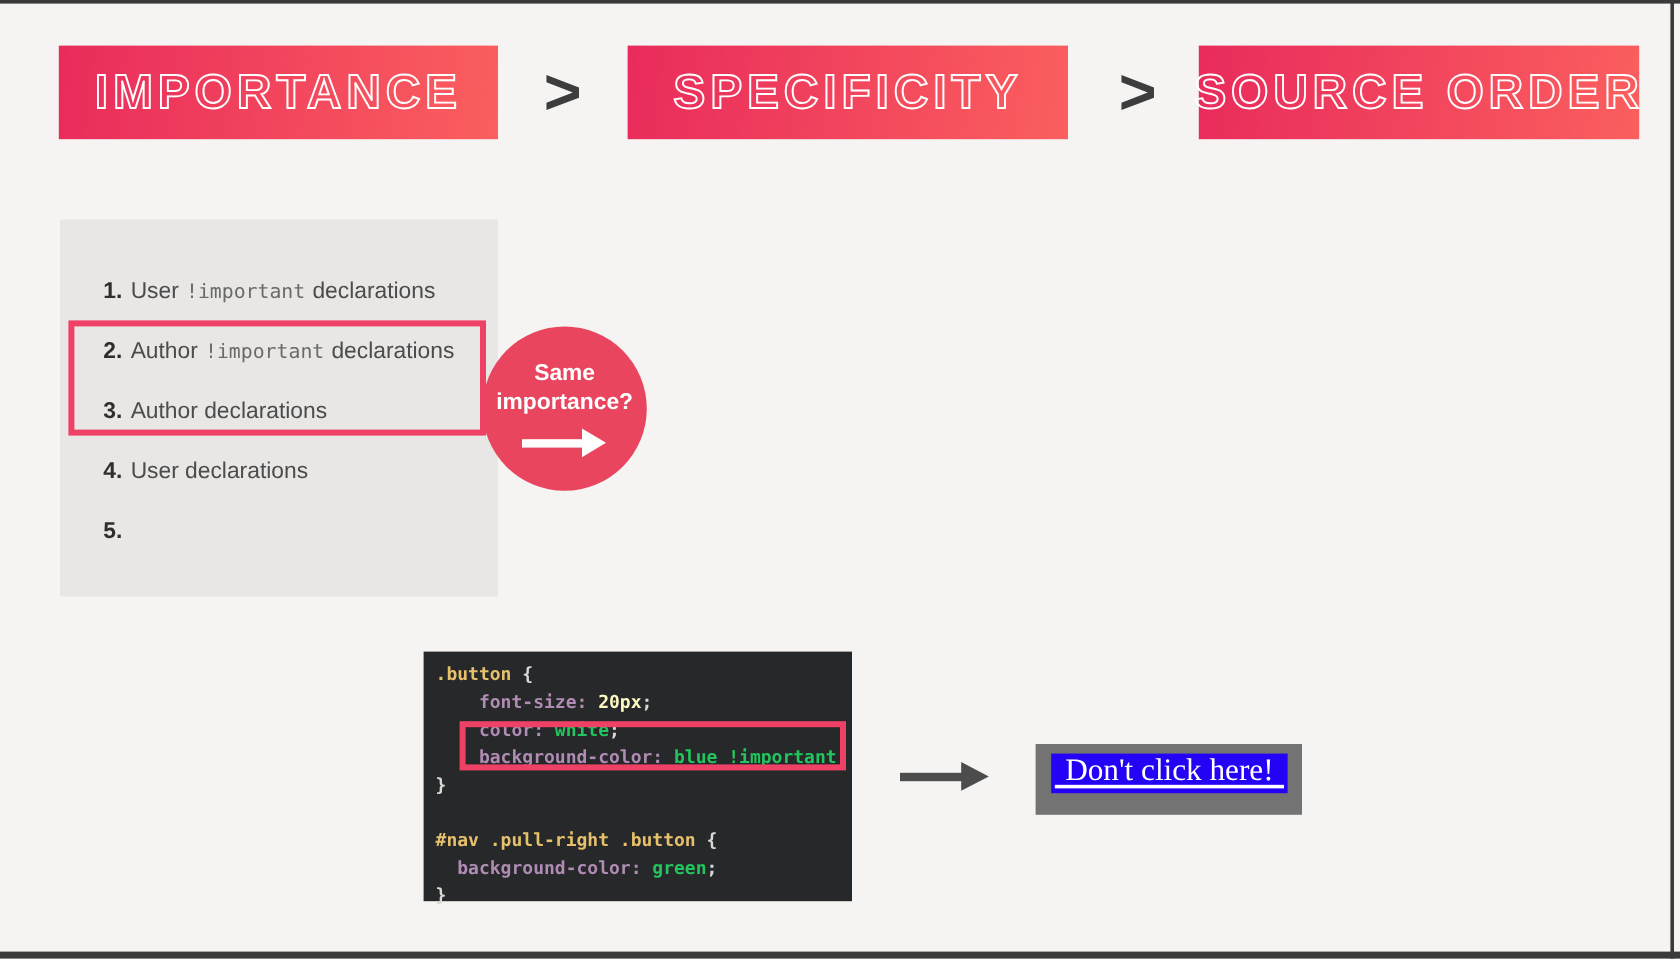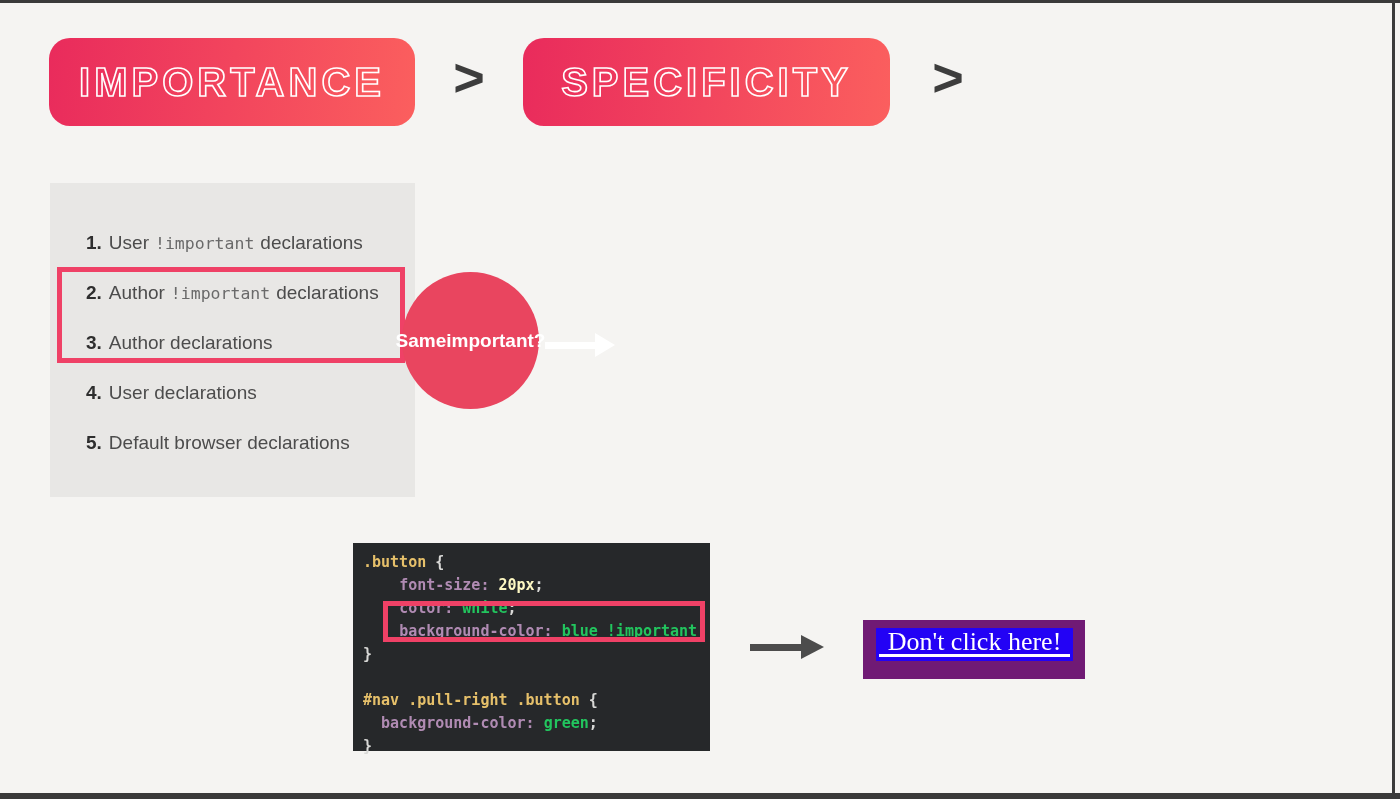--- a/index.html
+++ b/index.html
@@ -6,23 +6,23 @@
   html,body { width:1400px; height:799px; }
   body { font-family:"Liberation Sans", sans-serif; background:#fbfbfb; }
   .stage { position:relative; width:1400px; height:799px; background:#f5f4f2; overflow:hidden; }
 
   
   .frame-top    { position:absolute; left:0; top:0; width:1400px; height:3px;  background:#3a3a3a; z-index:50; }
   .frame-right  { position:absolute; left:1392px; top:0; width:3px; height:799px; background:#3a3a3a; z-index:50; }
   .frame-bottom { position:absolute; left:0; top:793px; width:1400px; height:6px; background:#3a3a3a; z-index:50; }
 
   
-  .banner { position:absolute; top:38px; height:88px;
+  .banner { position:absolute; top:38px; height:78px;
             background:linear-gradient(97deg, #e92b5c 0%, #fb5f5e 100%);
-            display:flex; align-items:center; justify-content:center;border-radius:21px; }
+            display:flex; align-items:center; justify-content:center; }
   .banner-1 { left:49px;  width:366px; }
   .banner-2 { left:523px; width:367px;align-items:center; }
   .banner-3 { left:999px; width:367px; }
   .banner-label { font-size:40px; font-weight:700; letter-spacing:4px; color:#ffffff;
                   -webkit-text-stroke:1.6px #ffffff; -webkit-text-fill-color:transparent;
                   text-transform:uppercase; white-space:nowrap; }
   .gt-sep { position:absolute; top:38px; height:78px; width:70px; color:#3d3d3d;
             font-size:54px; font-weight:700; display:flex; align-items:center; justify-content:center; }
   .gt-1 { left:434px; }
   .gt-2 { left:913px; }
@@ -31,21 +31,21 @@
   .panel { position:absolute; left:50px; top:183px; width:365px; height:314px; background:#e8e7e5; }
   .p-item { position:absolute; left:36px; height:24px; display:flex; align-items:baseline;
             white-space:nowrap; font-size:19px; color:#4c4c4c; }
   .p-num  { font-weight:700; color:#2e2e2e; margin-right:7px; }
   .p-mono { font-family:"DejaVu Sans Mono", monospace; font-size:16.5px; color:#6a6a6a; margin:0 6px; }
   .list-highlight { position:absolute; left:57px; top:267px; width:348px; height:96px;
                     border:5px solid #ef4166; z-index:5; }
 
   
   .badge { position:absolute; left:402px; top:272px; width:137px; height:137px; border-radius:50%;
-           background:#e9455f; z-index:6; display:flex; 
+           background:#e9455f; z-index:6; display:flex; flex-direction:column;
            align-items:center; justify-content:center; color:#fff; }
   .badge-line { font-size:19px; font-weight:700; line-height:24px; }
   .badge-arrow { position:relative; width:72px; height:24px; margin-top:9px; }
   .badge-arrow .shaft { position:absolute; left:0; top:9px; width:52px; height:7px; background:#fff; }
   .badge-arrow .head  { position:absolute; left:50px; top:0; width:0; height:0;
                         border-top:12px solid transparent; border-bottom:12px solid transparent;
                         border-left:20px solid #fff; }
 
   
   .code { position:absolute; left:353px; top:543px; width:357px; height:208px;
@@ -61,21 +61,21 @@
                     border:5px solid #ef4166; z-index:4; }
 
   
   .dark-arrow { position:absolute; left:750px; top:635px; width:74px; height:24px; }
   .dark-arrow .shaft { position:absolute; left:0; top:9px; width:54px; height:7px; background:#4c4c4c; }
   .dark-arrow .head  { position:absolute; left:51px; top:0; width:0; height:0;
                        border-top:12px solid transparent; border-bottom:12px solid transparent;
                        border-left:23px solid #4c4c4c; }
 
   
-  .preview-card { position:absolute; left:863px; top:620px; width:222px; height:59px; background:#701a75; }
+  .preview-card { position:absolute; left:863px; top:620px; width:222px; height:59px; background:#737373; }
   .preview-btn  { position:absolute; left:13px; top:8px; width:197px; height:33px; background:#2302f5; }
   .preview-label { position:absolute; left:3px; right:3px; top:0; bottom:4px;
                    border-bottom:3px solid #ffffff; text-align:center;
                    font-family:"Liberation Serif", serif; font-size:26px; line-height:27px;
                    color:#ffffff; white-space:nowrap; }
 </style>
 </head>
 <body>
 
 <div class="stage">
@@ -85,20 +85,23 @@
   <div class="frame-bottom"></div>
 
   <div class="banner banner-1">
     <span class="banner-label">IMPORTANCE</span>
   </div>
   <div class="gt-sep gt-1">&gt;</div>
   <div class="banner banner-2">
     <span class="banner-label">SPECIFICITY</span>
   </div>
   <div class="gt-sep gt-2">&gt;</div>
+  <div class="banner banner-3">
+    <span class="banner-label">SOURCE ORDER</span>
+  </div>
 
   <div class="panel" id="panel">
       <div class="p-item" style="top: 49px;">
         <span class="p-num">1.</span>
         <span>User</span>
         <span class="p-mono">!important</span>
         <span>declarations</span>
       </div>
       <div class="p-item" style="top: 99px;">
         <span class="p-num">2.</span>
@@ -109,28 +112,27 @@
       <div class="p-item" style="top: 149px;">
         <span class="p-num">3.</span>
         <span>Author declarations</span>
       </div>
       <div class="p-item" style="top: 199px;">
         <span class="p-num">4.</span>
         <span>User declarations</span>
       </div>
       <div class="p-item" style="top: 249px;">
         <span class="p-num">5.</span>
-        <span>Default browser declarations</span>
       </div>
     </div>
   <div class="list-highlight"></div>
 
   <div class="badge">
     <span class="badge-line">Same</span>
-    <span class="badge-line">important?</span>
+    <span class="badge-line">importance?</span>
     <span class="badge-arrow">
       <span class="shaft"></span>
         <span class="head"></span>
     </span>
   </div>
 
   <div class="code" id="code"><div><span class="tok-selector">.button</span><span class="tok-plain"> {</span></div><div><span class="tok-plain">    </span><span class="tok-property">font-size:</span><span class="tok-plain"> </span><span class="tok-value">20px</span><span class="tok-plain">;</span></div><div><span class="tok-plain">    </span><span class="tok-property">color:</span><span class="tok-plain"> </span><span class="tok-keyword">white</span><span class="tok-plain">;</span></div><div><span class="tok-plain">    </span><span class="tok-property">background-color:</span><span class="tok-plain"> </span><span class="tok-keyword">blue</span><span class="tok-plain"> </span><span class="tok-keyword">!important</span><span class="tok-plain">;</span></div><div><span class="tok-plain">}</span></div><div>&nbsp;</div><div><span class="tok-selector">#nav .pull-right .button</span><span class="tok-plain"> {</span></div><div><span class="tok-plain">  </span><span class="tok-property">background-color:</span><span class="tok-plain"> </span><span class="tok-keyword">green</span><span class="tok-plain">;</span></div><div><span class="tok-plain">}</span></div></div>
   <div class="code-highlight"></div>
 
   <div class="dark-arrow">

